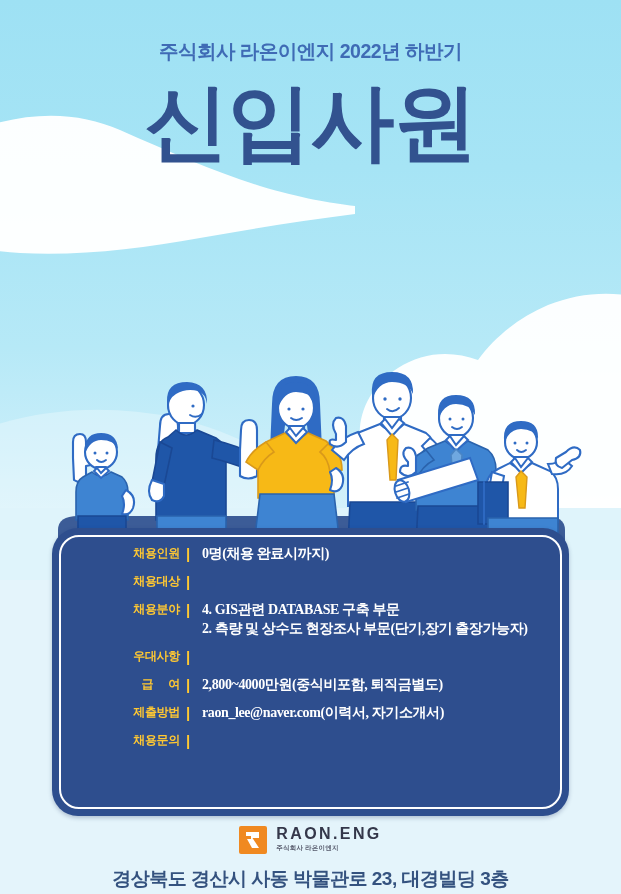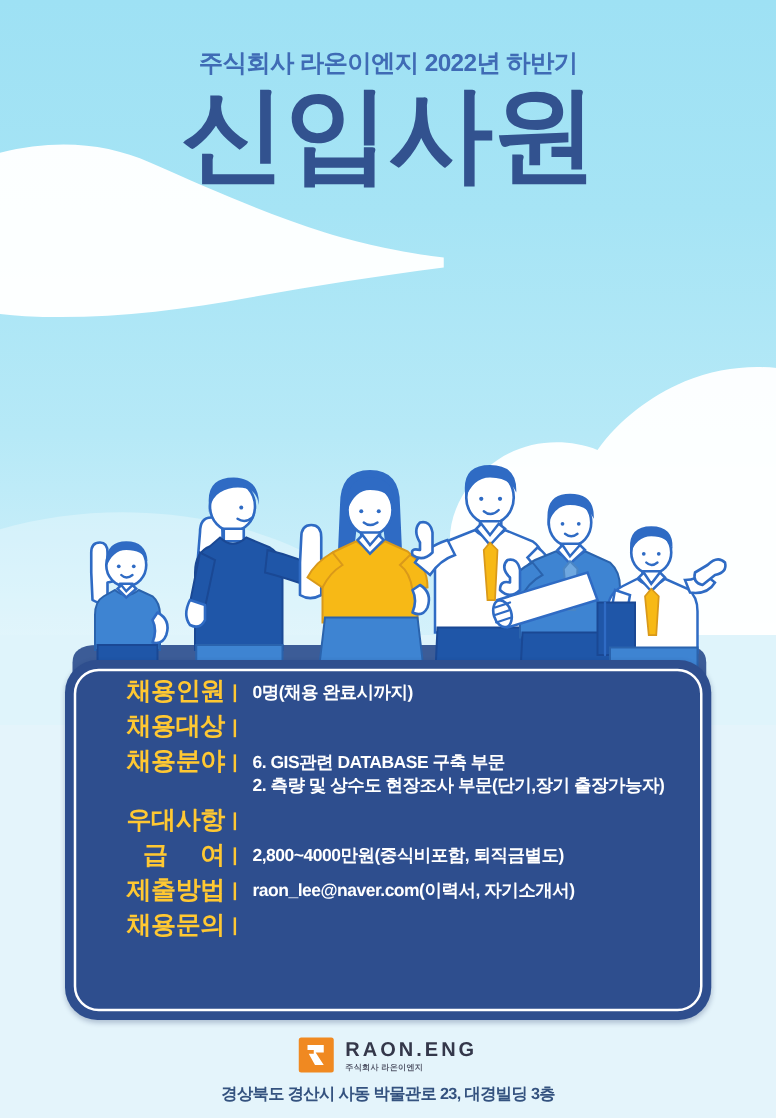--- a/index.html
+++ b/index.html
@@ -32,21 +32,21 @@
     z-index: 6;
   }
   .subtitle {
     font-size: 19.5px;
     font-weight: 700;
     color: #3f6bb5;
     letter-spacing: -0.5px;
     line-height: 1.2;
   }
   .title-main {
-    margin-top: 3px;
+    margin-top: 18px;
     font-size: 84px;
     font-weight: 900;
     color: #32528f;
     letter-spacing: -1px;
     line-height: 0.99;
     white-space: nowrap;
   }
   .title-line2 { display: block; }
 
   
@@ -74,21 +74,21 @@
     padding: 0 18px 0 26px;
   }
   .row {
     display: flex;
     align-items: flex-start;
     margin-bottom: 9px;
   }
   .row-label {
     flex: 0 0 104px;
     text-align: right;
-    font-size: 20px;
+    font-size: 12px;
     font-weight: 700;
     color: #ffc832;
     line-height: 19px;
     letter-spacing: -0.3px;
     padding-right: 2px;
     white-space: pre;
   }
   .row-sep {
     flex: 0 0 12px;
     text-align: center;
@@ -98,34 +98,35 @@
     line-height: 19px;
   }
   .row-value {
     flex: 1 1 auto;
     font-size: 14px;
     font-weight: 700;
     color: #ffffff;
     line-height: 19px;
     letter-spacing: -0.4px;
     padding-left: 8px;
+    font-family: Liberation Serif, serif;
   }
   .row-value .vline { display: block; }
 
   
   .footer {
     position: absolute; left: 0; top: 826px;
     width: 621px; height: 68px;
     background: #e4f4fb;
     text-align: center;
     z-index: 9;
   }
   .logo-row {
     display: flex;
-    align-items: flex-end;
+    align-items: flex-start;
     justify-content: center;
     gap: 9px;
     height: 32px;
   }
   .logo-mark {
     position: relative;
     width: 28px; height: 28px;
     background: #f08921;
     border-radius: 2px;
     flex: 0 0 28px;
@@ -136,21 +137,21 @@
     font-size: 16px; font-weight: 800; color: #34374a;
     letter-spacing: 2.4px;
   }
   .logo-sub {
     margin-top: 3px;
     font-size: 6.5px; font-weight: 700; color: #55596b;
     letter-spacing: 0.2px;
   }
   .address {
     margin-top: 8px;
-    font-size: 13px; font-weight: 700;
+    font-size: 19px; font-weight: 700;
     color: #34527f;
     letter-spacing: -0.5px;
   }
 </style>
 </head>
 <body>
 
 <div id="poster">
 
   <div class="sky"></div>
@@ -359,21 +360,21 @@
 
       <div class="row">
         <div class="row-label">채용대상</div>
         <div class="row-sep">|</div>
       </div>
 
       <div class="row">
         <div class="row-label">채용분야</div>
         <div class="row-sep">|</div>
         <div class="row-value">
-          <span class="vline">6. GIS관련 DATABASE 구축 부문</span>
+          <span class="vline">4. GIS관련 DATABASE 구축 부문</span>
           <span class="vline">2. 측량 및 상수도 현장조사 부문(단기,장기 출장가능자)</span>
         </div>
       </div>
 
       <div class="row">
         <div class="row-label">우대사항</div>
         <div class="row-sep">|</div>
       </div>
 
       <div class="row">

